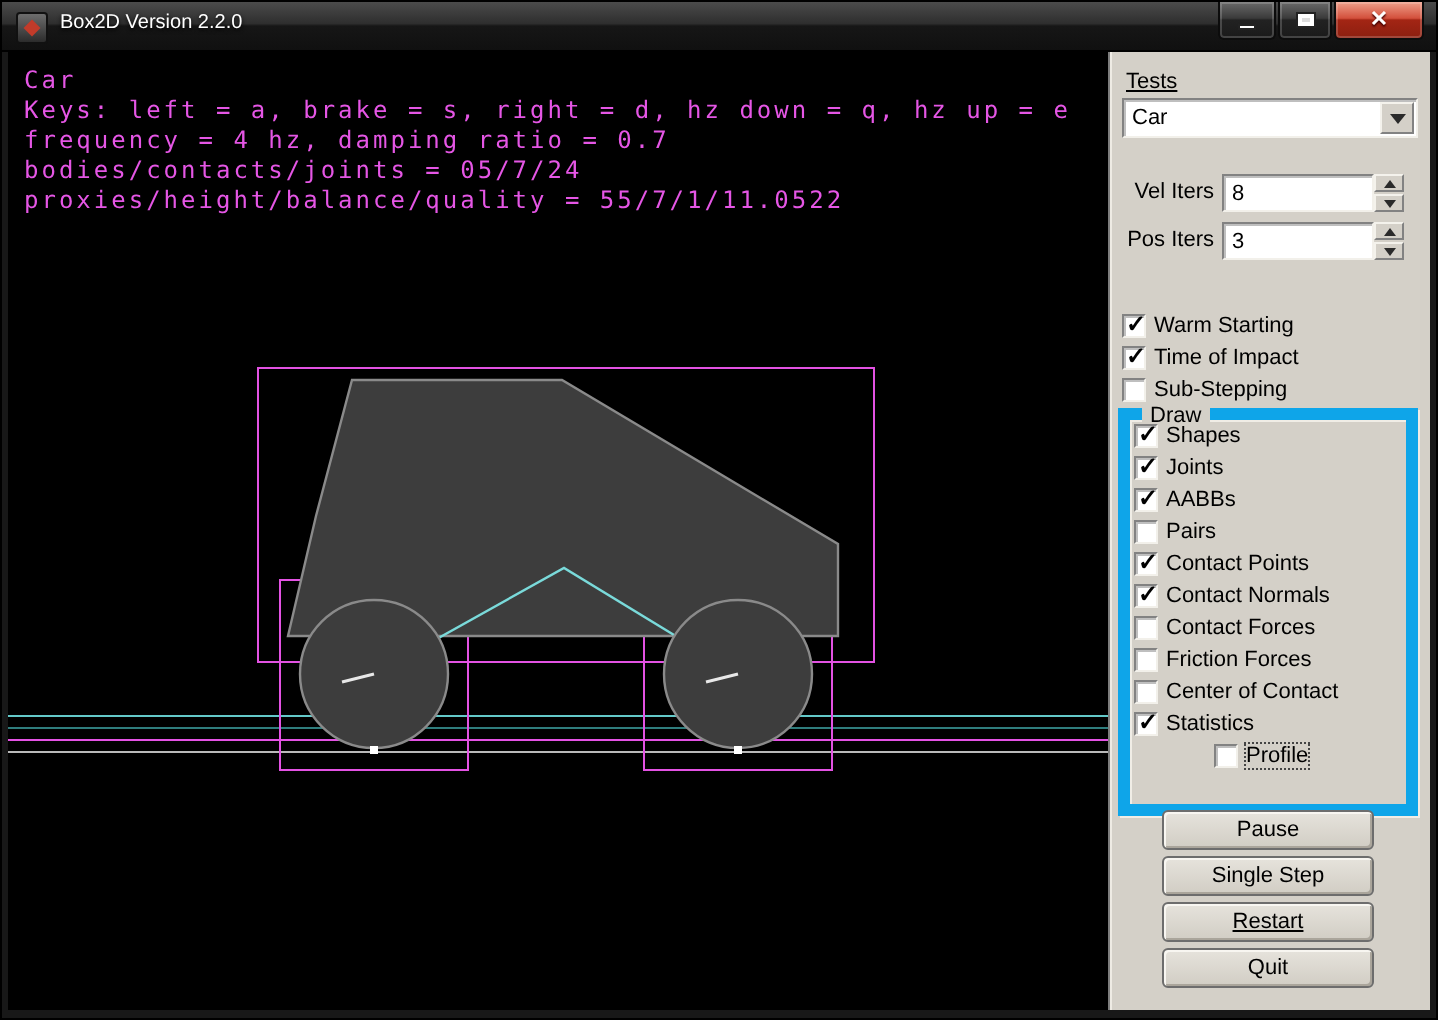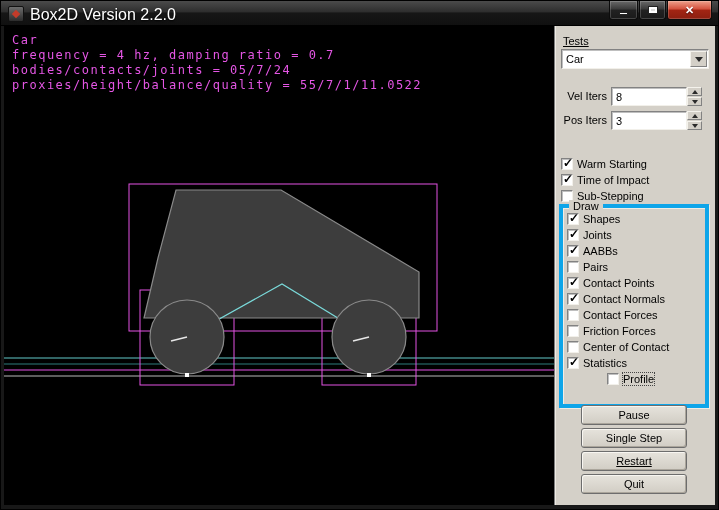--- a/index.html
+++ b/index.html
@@ -20,21 +20,21 @@
     position:absolute; left:7px; top:5px; width:16px; height:16px;
     background:linear-gradient(#6d6d6d,#2c2c2c);
     border:1px solid #111; border-radius:2px;
   }
   .app-icon::after{
     content:""; position:absolute; left:4px; top:4px; width:6px; height:6px;
     background:#c23b2a; transform:rotate(45deg);
   }
   .title {
     position:absolute; left:29px; top:5px;
-    color:#fff; font-size:16px; text-shadow:0 1px 2px #000;
+    color:#fff; font-size:10px; text-shadow:0 1px 2px #000;
     white-space:nowrap;
   }
   .caption-buttons { position:absolute; top:0; right:6px; display:flex; }
   .cap-btn {
     height:19px; border:1px solid #0c0c0c; border-top:none;
     display:flex; align-items:center; justify-content:center;
     border-radius:0 0 3px 3px; margin-left:1px;
     background:linear-gradient(#6a6a6a,#3a3a3a 45%,#222 50%,#1a1a1a);
     box-shadow:inset 0 0 0 1px rgba(255,255,255,.18);
   }
@@ -107,21 +107,21 @@
   .cb .mark {
     position:absolute; left:1px; top:-3px;
     font-size:12px; font-weight:bold; color:#000; visibility:hidden;
   }
   .cb.checked .mark { visibility:visible; }
   .cb .cb-label { margin-left:4px; vertical-align:middle; }
   .cb.focused .cb-label { outline:1px dotted #444; }
   
   .groupbox {
     position:absolute; left:4px; top:178px; width:150px; height:204px;
-    border:4px solid #0ea5e9;
+    border:6px solid #0ea5e9;
     box-shadow:inset 1px 1px 0 #f0ede6, 1px 1px 0 #f0ede6;
   }
   .group-title {
     position:absolute; top:-8px; left:6px;
     background:#d4d0c8; padding:0 4px;
   }
   
   .btn {
     position:absolute; left:26px; width:106px; height:20px;
     background:linear-gradient(#e6e3dc,#d1cdc4);
@@ -172,20 +172,21 @@
         <circle cx="183" cy="311" r="37" fill="#3d3d3d" stroke="#8a8a8a" stroke-width="1.2"></circle>
         <circle cx="365" cy="311" r="37" fill="#3d3d3d" stroke="#8a8a8a" stroke-width="1.2"></circle>
 
         <line x1="183" y1="311" x2="167" y2="315" stroke="#e8e8e8" stroke-width="1.5"></line>
         <line x1="365" y1="311" x2="349" y2="315" stroke="#e8e8e8" stroke-width="1.5"></line>
         <rect x="181" y="347" width="4" height="4" fill="#ffffff"></rect>
         <rect x="363" y="347" width="4" height="4" fill="#ffffff"></rect>
       </svg>
       <div class="info">
         <div>Car</div>
+        <div>Keys: left = a, brake = s, right = d, hz down = q, hz up = e</div>
         <div>frequency = 4 hz, damping ratio = 0.7</div>
         <div>bodies/contacts/joints = 05/7/24</div>
         <div>proxies/height/balance/quality = 55/7/1/11.0522</div>
       </div>
     </div>
 
     <div class="panel">
 
       <span class="p-label" style="left:8px; top:9px;text-decoration:underline;">Tests</span>
 

